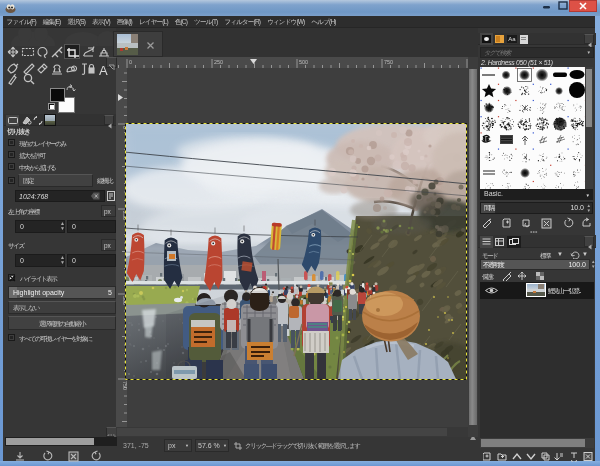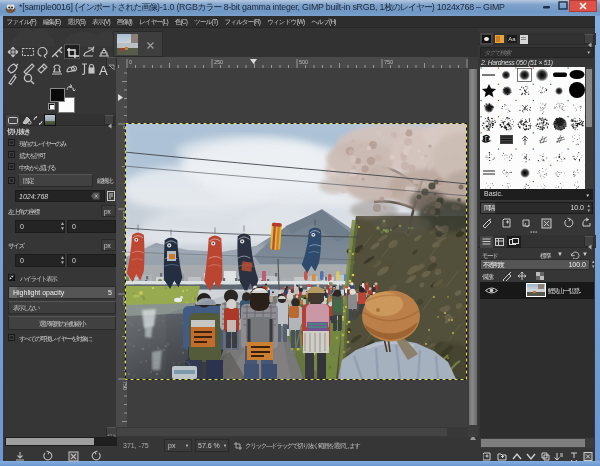--- a/index.html
+++ b/index.html
@@ -45,21 +45,20 @@
   <div class="abs frame" style="left:0;top:461px;width:600px;height:5px"></div>
 
   <div class="abs" id="title">
     <svg class="abs" style="left:5px;top:3px" width="11" height="11" viewBox="0 0 11 11">
         <ellipse cx="5.5" cy="6.5" rx="5" ry="3.6" fill="#6b5643"></ellipse>
         <ellipse cx="3.8" cy="3.8" rx="2.1" ry="2.6" fill="#e8e4da"></ellipse>
         <ellipse cx="7.4" cy="3.8" rx="2.1" ry="2.6" fill="#e8e4da"></ellipse>
         <circle cx="4.2" cy="4.4" r="1" fill="#222"></circle>
         <circle cx="7" cy="4.4" r="1" fill="#222"></circle>
       </svg>
-    <span class="txt">*[sample0016] (<span class="jp">インポートされた画像</span>)-1.0 (RGB<span class="jp">カラー</span> 8-bit gamma integer, GIMP built-in sRGB, 1<span class="jp">枚のレイヤー</span>) 1024x768 – GIMP</span>
     <div class="winbtn" style="left:540px;width:14px;text-align:center"><svg width="8" height="12">
           <rect x="0" y="6" width="7" height="2.5" rx="1.2" fill="#1d3047"></rect>
         </svg></div>
     <div class="winbtn" style="left:558px;width:14px"><svg width="10" height="12">
           <rect x="1" y="2" width="8" height="7" fill="none" stroke="#1d3047" stroke-width="1.4"></rect>
         </svg></div>
     <div class="abs" id="closebtn"><svg width="26" height="10">
           <path d="M10 2 L16 8 M16 2 L10 8" stroke="#fff" stroke-width="1.6"></path>
         </svg></div>
   </div>

